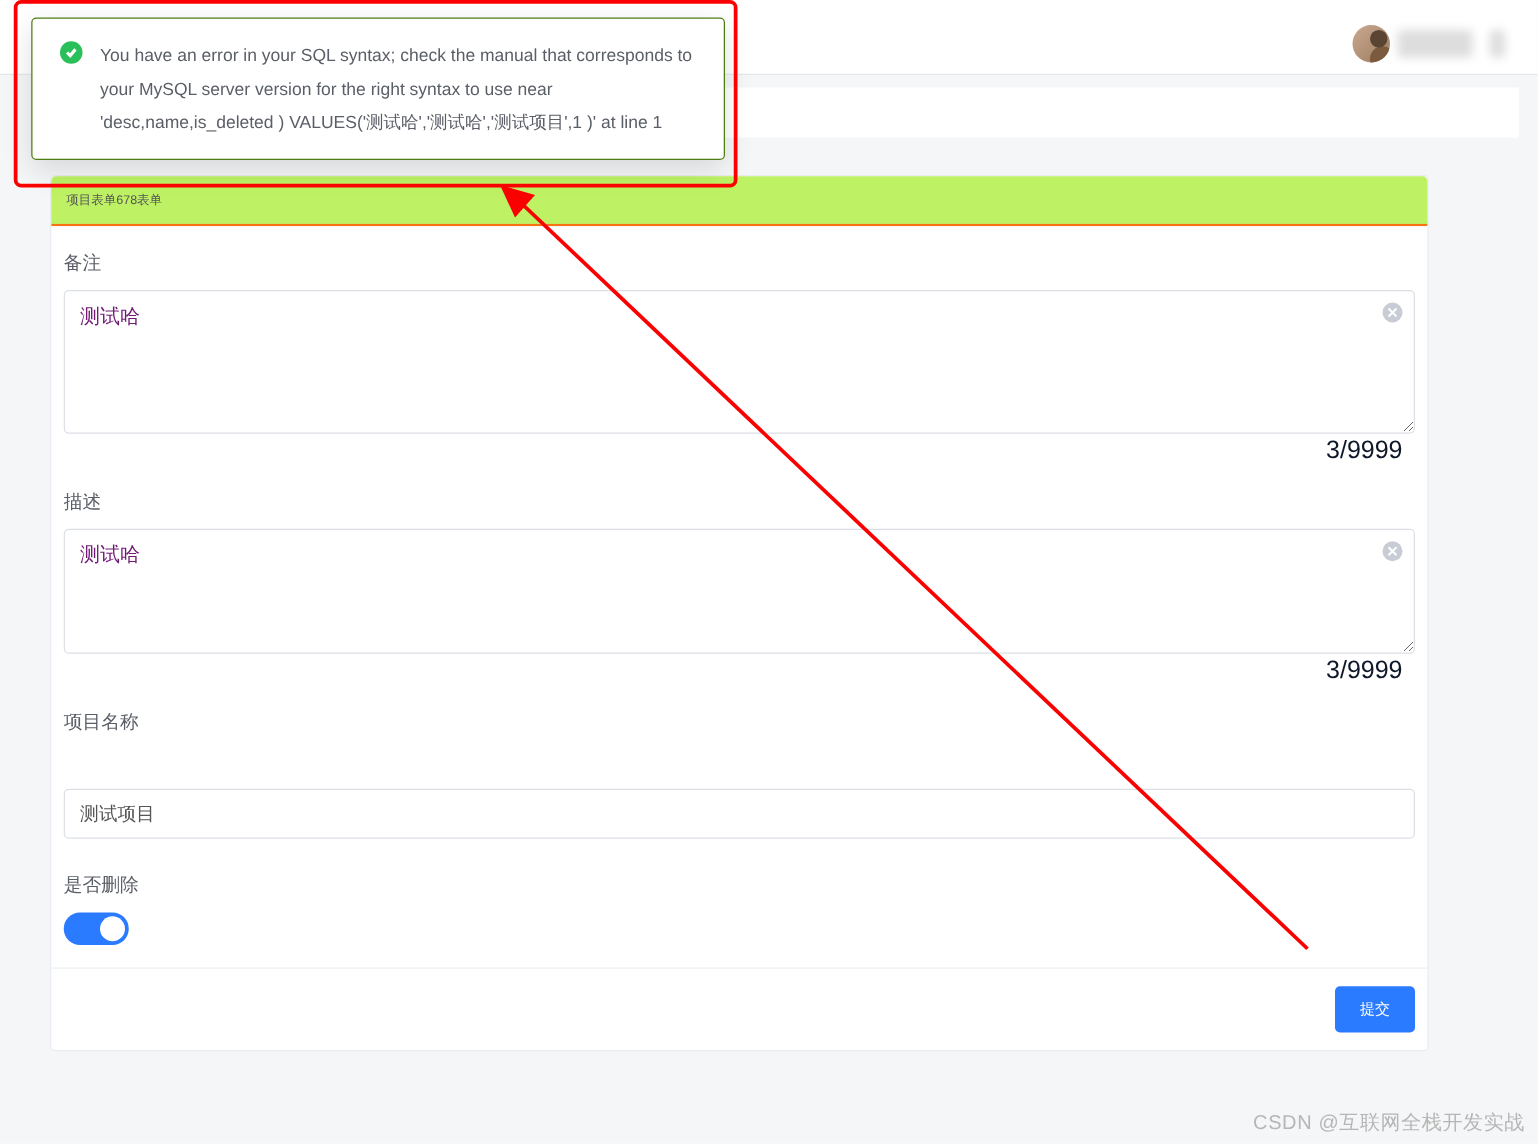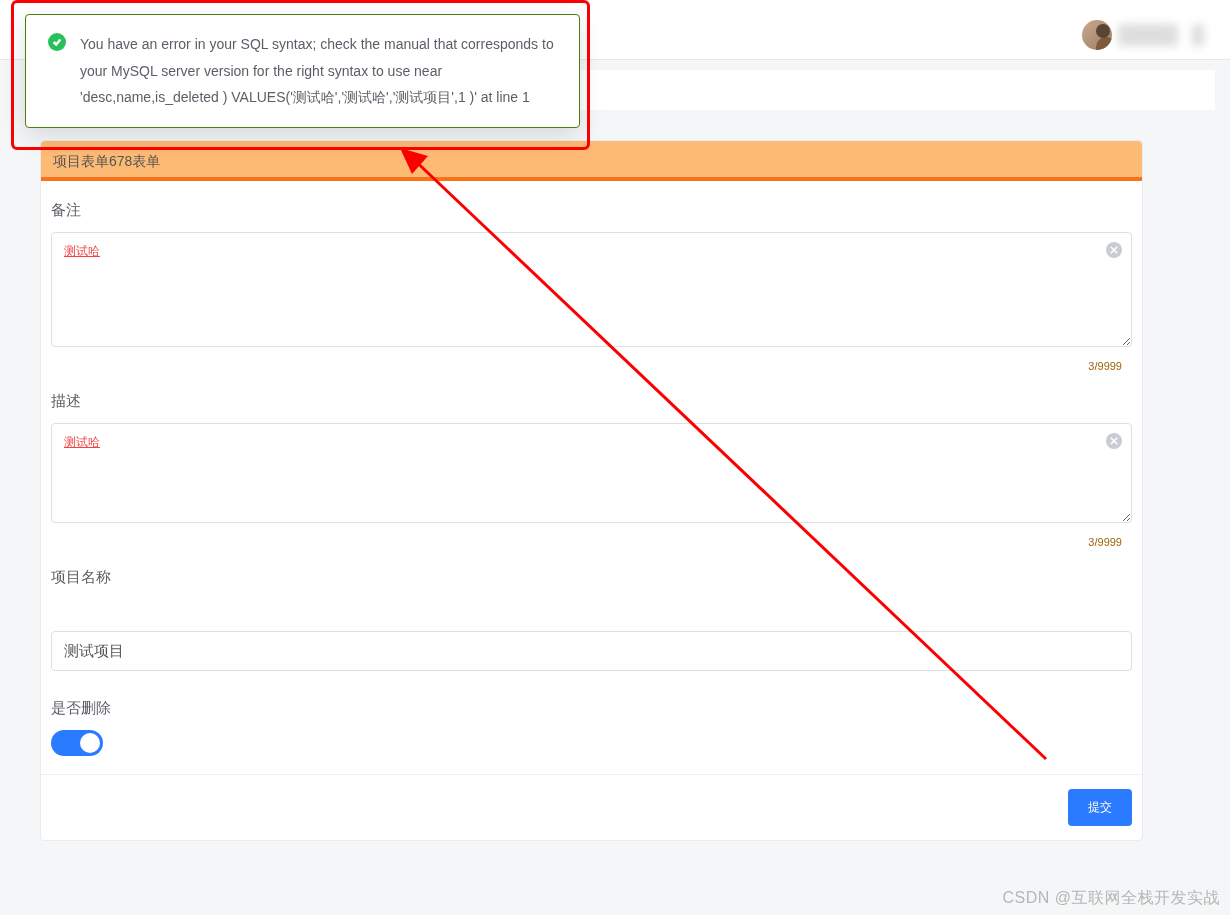--- a/index.html
+++ b/index.html
@@ -74,24 +74,24 @@
     top:140px;
     width:1103px;
     border:1px solid #e8ebef;
     border-radius:4px;
     background:#fff;
   }
   .card-header{
     height:40px;
     line-height:40px;
     padding:0 12px;
-    border-bottom:4px solid #f97316;
-    background:#fdba74;
+    border-bottom:2px solid #f97316;
+    background:#bef264;
     color:#555;
-    font-size:14px;
+    font-size:10px;
     border-radius:4px 4px 0 0;
   }
   .card-body{
     padding:20px 10px 0 10px;
   }
   .field{
     margin-bottom:28px;
   }
   .field-label{
     font-size:15px;
@@ -100,45 +100,44 @@
     display:block;
   }
   .ta-wrap{
     position:relative;
   }
   textarea.inp{
     width:100%;
     border:1px solid #dcdfe6;
     border-radius:4px;
     padding:10px 30px 10px 12px;
-    font-size:12px;
-    color:#ef4444;
+    font-size:16px;
+    color:#701a75;
     resize:vertical;
     height:115px;
     font-family:inherit;
     outline:none;
-    text-decoration:underline;
   }
   .clr{
     position:absolute;
     right:10px;
     top:10px;
     width:16px;height:16px;
     border-radius:50%;
     background:#c8ccd4;
     display:flex;align-items:center;justify-content:center;
     cursor:pointer;
   }
   .clr svg{width:8px;height:8px;stroke:#fff;stroke-width:2;}
   .counter{
     position:absolute;
     right:10px;
     bottom:-22px;
-    color:#a16207;
-    font-size:11px;
+    color:#0f172a;
+    font-size:20px;
   }
   input.text-inp{
     width:100%;
     height:40px;
     border:1px solid #dcdfe6;
     border-radius:4px;
     padding:0 12px;
     font-size:15px;
     color:#555;
     outline:none;

